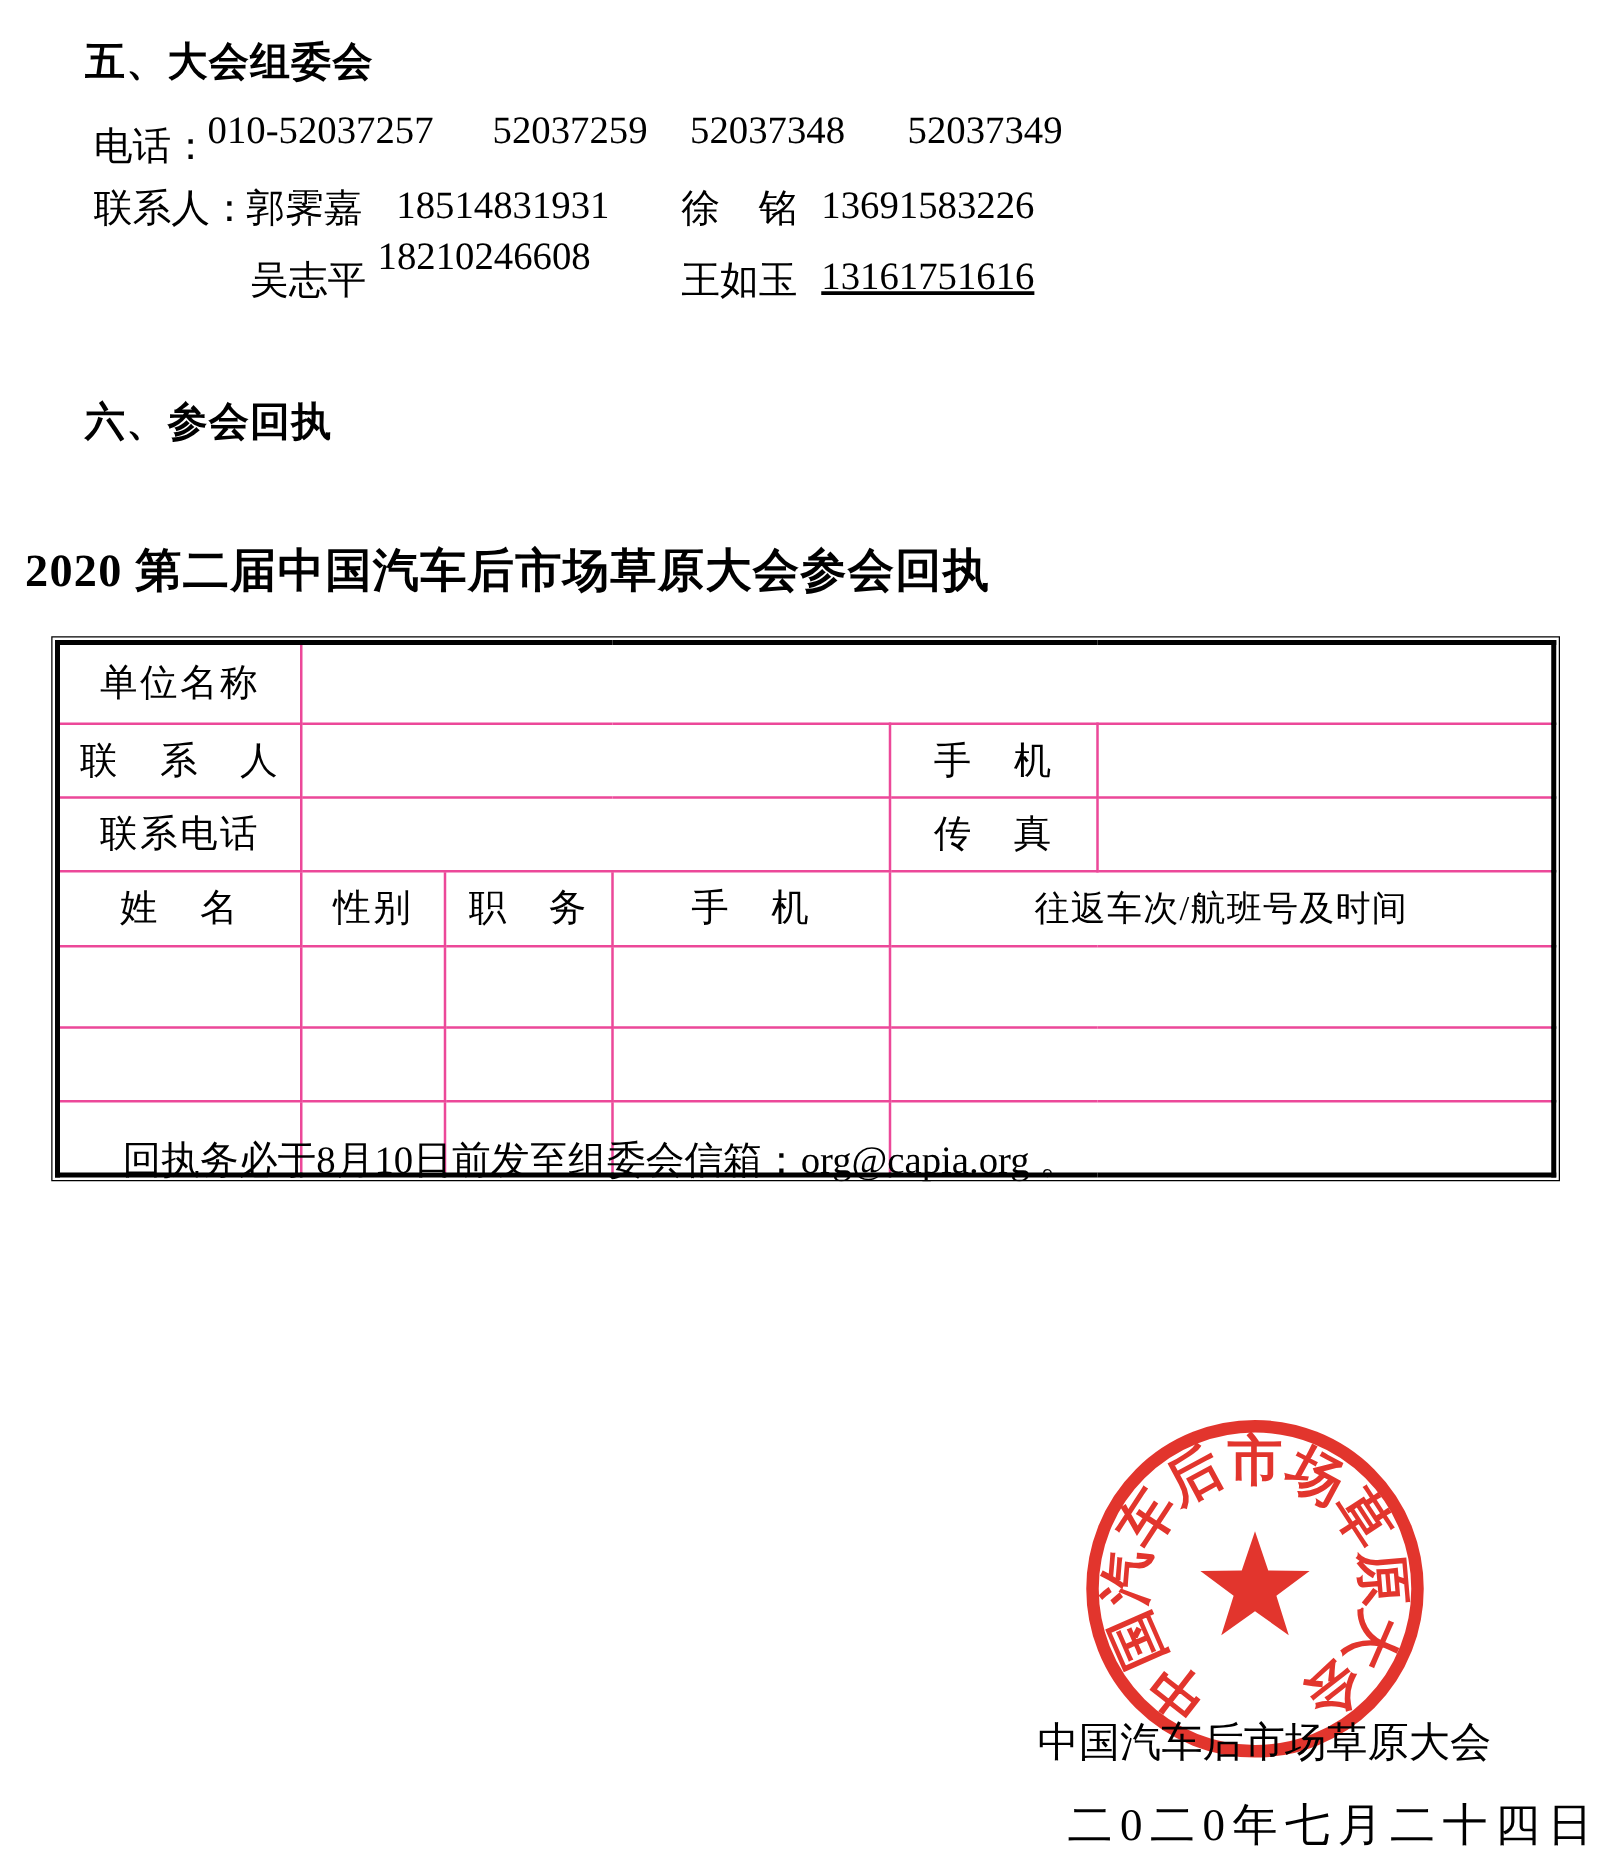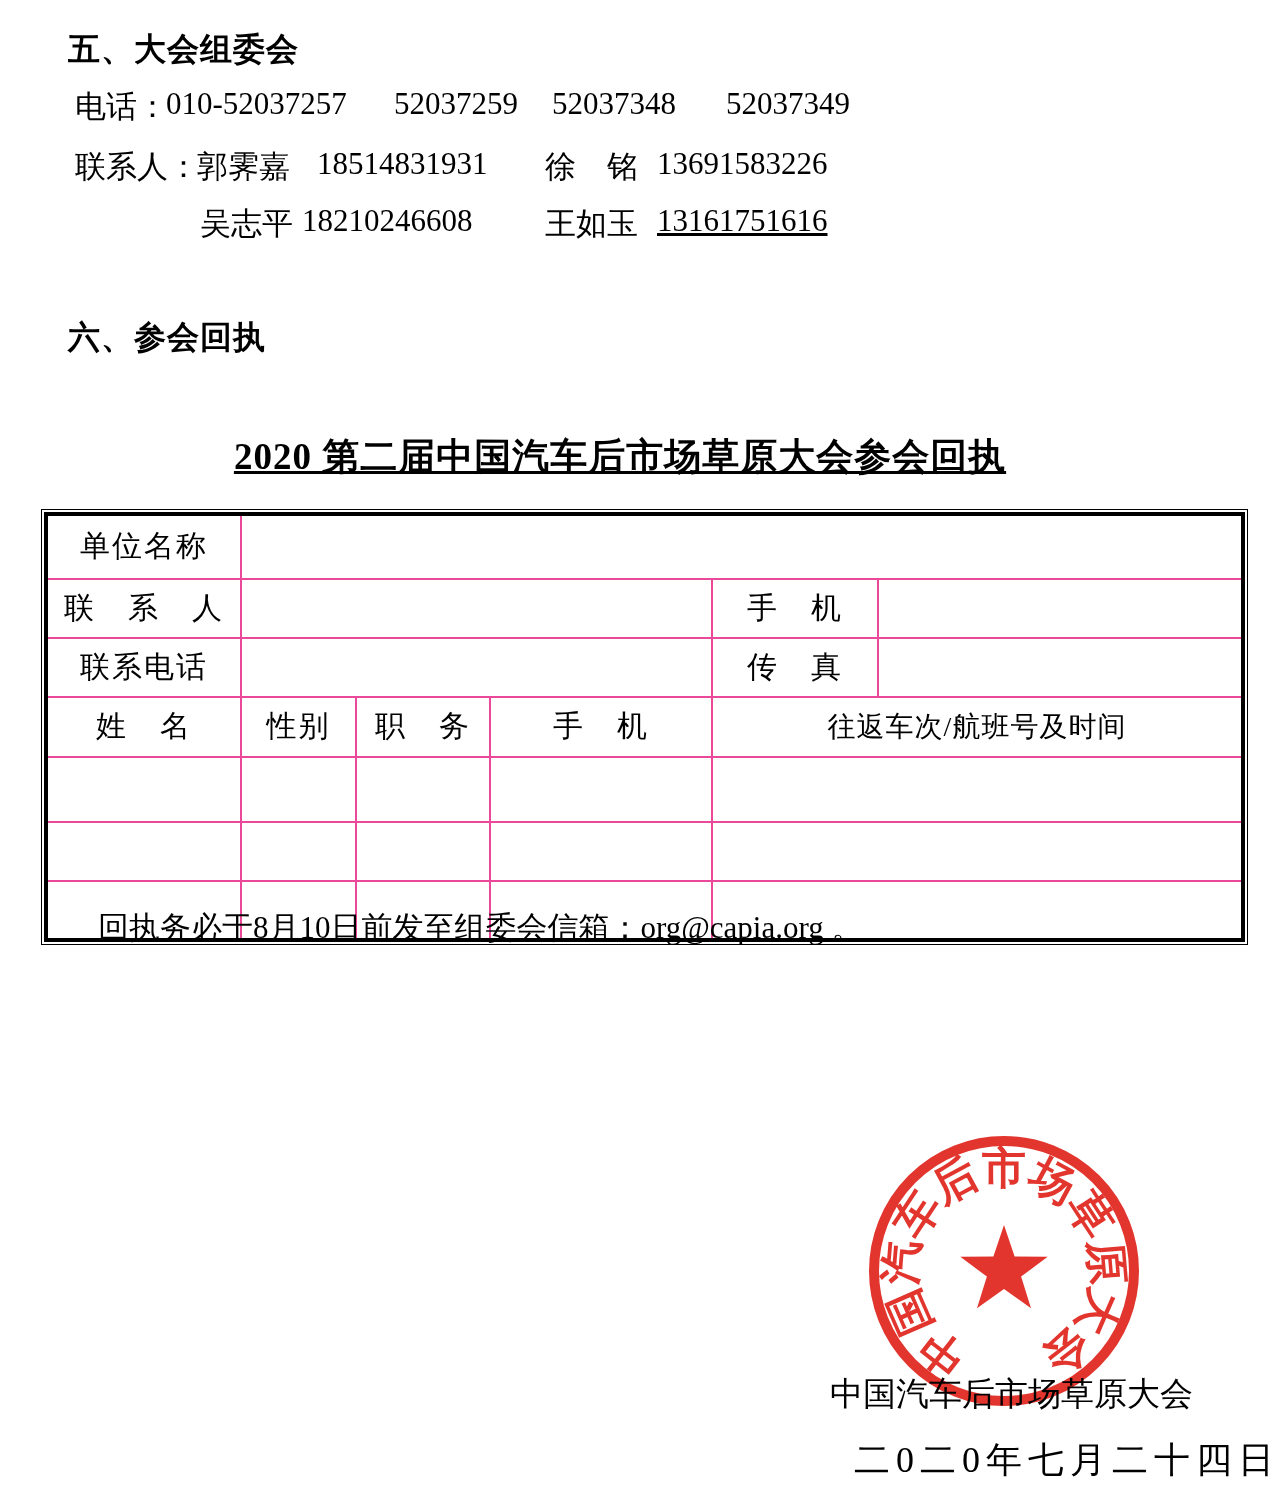--- a/index.html
+++ b/index.html
@@ -9,21 +9,21 @@
     overflow:hidden;
   }
   .abs { position:absolute; white-space:pre; }
   .heading {
     font-family:"Liberation Sans","DejaVu Sans",sans-serif;
     font-weight:bold; font-size:32px; letter-spacing:1px;
   }
   .bodyline { font-size:31px; }
   .title {
     position:absolute; left:20px; top:432px; width:1200px;
-    text-align:center; font-weight:bold; font-size:37px; letter-spacing:1px;text-decoration:underline;
+    text-align:left; font-weight:bold; font-size:37px; letter-spacing:1px;
   }
   
   .tbl-wrap {
     position:absolute; left:41px; top:509px; width:1207px; height:436px;
     border:1px solid #000; padding:2px; box-sizing:border-box;
   }
   table.reg {
     width:100%; height:100%; border-collapse:collapse; table-layout:fixed;
     border:4px solid #000;
   }
@@ -42,38 +42,38 @@
   .footer-date { font-size:36px; letter-spacing:6px; z-index:2; }
 </style>
 </head>
 <body>
 
 <div class="page">
 
   <div class="abs heading" style="left:68px; top:28px;">五、大会组委会</div>
 
   <div>
-    <span class="abs bodyline" style="left:75px;  top:86px;text-align:right;">电话：</span>
+    <span class="abs bodyline" style="left:75px;  top:96px;text-align:right;">电话：</span>
     <span class="abs bodyline" style="left:166px; top:86px;">010-52037257</span>
     <span class="abs bodyline" style="left:394px; top:86px;">52037259</span>
     <span class="abs bodyline" style="left:552px; top:86px;">52037348</span>
     <span class="abs bodyline" style="left:726px; top:86px;">52037349</span>
   </div>
 
   <div>
     <span class="abs bodyline" style="left:75px;  top:146px;">联系人：</span>
     <span class="abs bodyline" style="left:197px; top:146px;">郭霁嘉</span>
     <span class="abs bodyline" style="left:317px; top:146px;">18514831931</span>
     <span class="abs bodyline" style="left:545px; top:146px;">徐　铭</span>
     <span class="abs bodyline" style="left:657px; top:146px;">13691583226</span>
   </div>
 
   <div>
     <span class="abs bodyline" style="left:200px; top:203px;">吴志平</span>
-    <span class="abs bodyline" style="left:302px; top:203px;text-align:right;">18210246608</span>
+    <span class="abs bodyline" style="left:302px; top:187px;text-align:right;">18210246608</span>
     <span class="abs bodyline" style="left:545px; top:203px;">王如玉</span>
     <span class="abs bodyline" style="left:657px; top:203px;text-decoration:underline;">13161751616</span>
   </div>
 
   <div class="abs heading" style="left:68px; top:316px;">六、参会回执</div>
 
   <div class="title">2020 第二届中国汽车后市场草原大会参会回执</div>
 
   <div class="tbl-wrap">
     <table class="reg">

